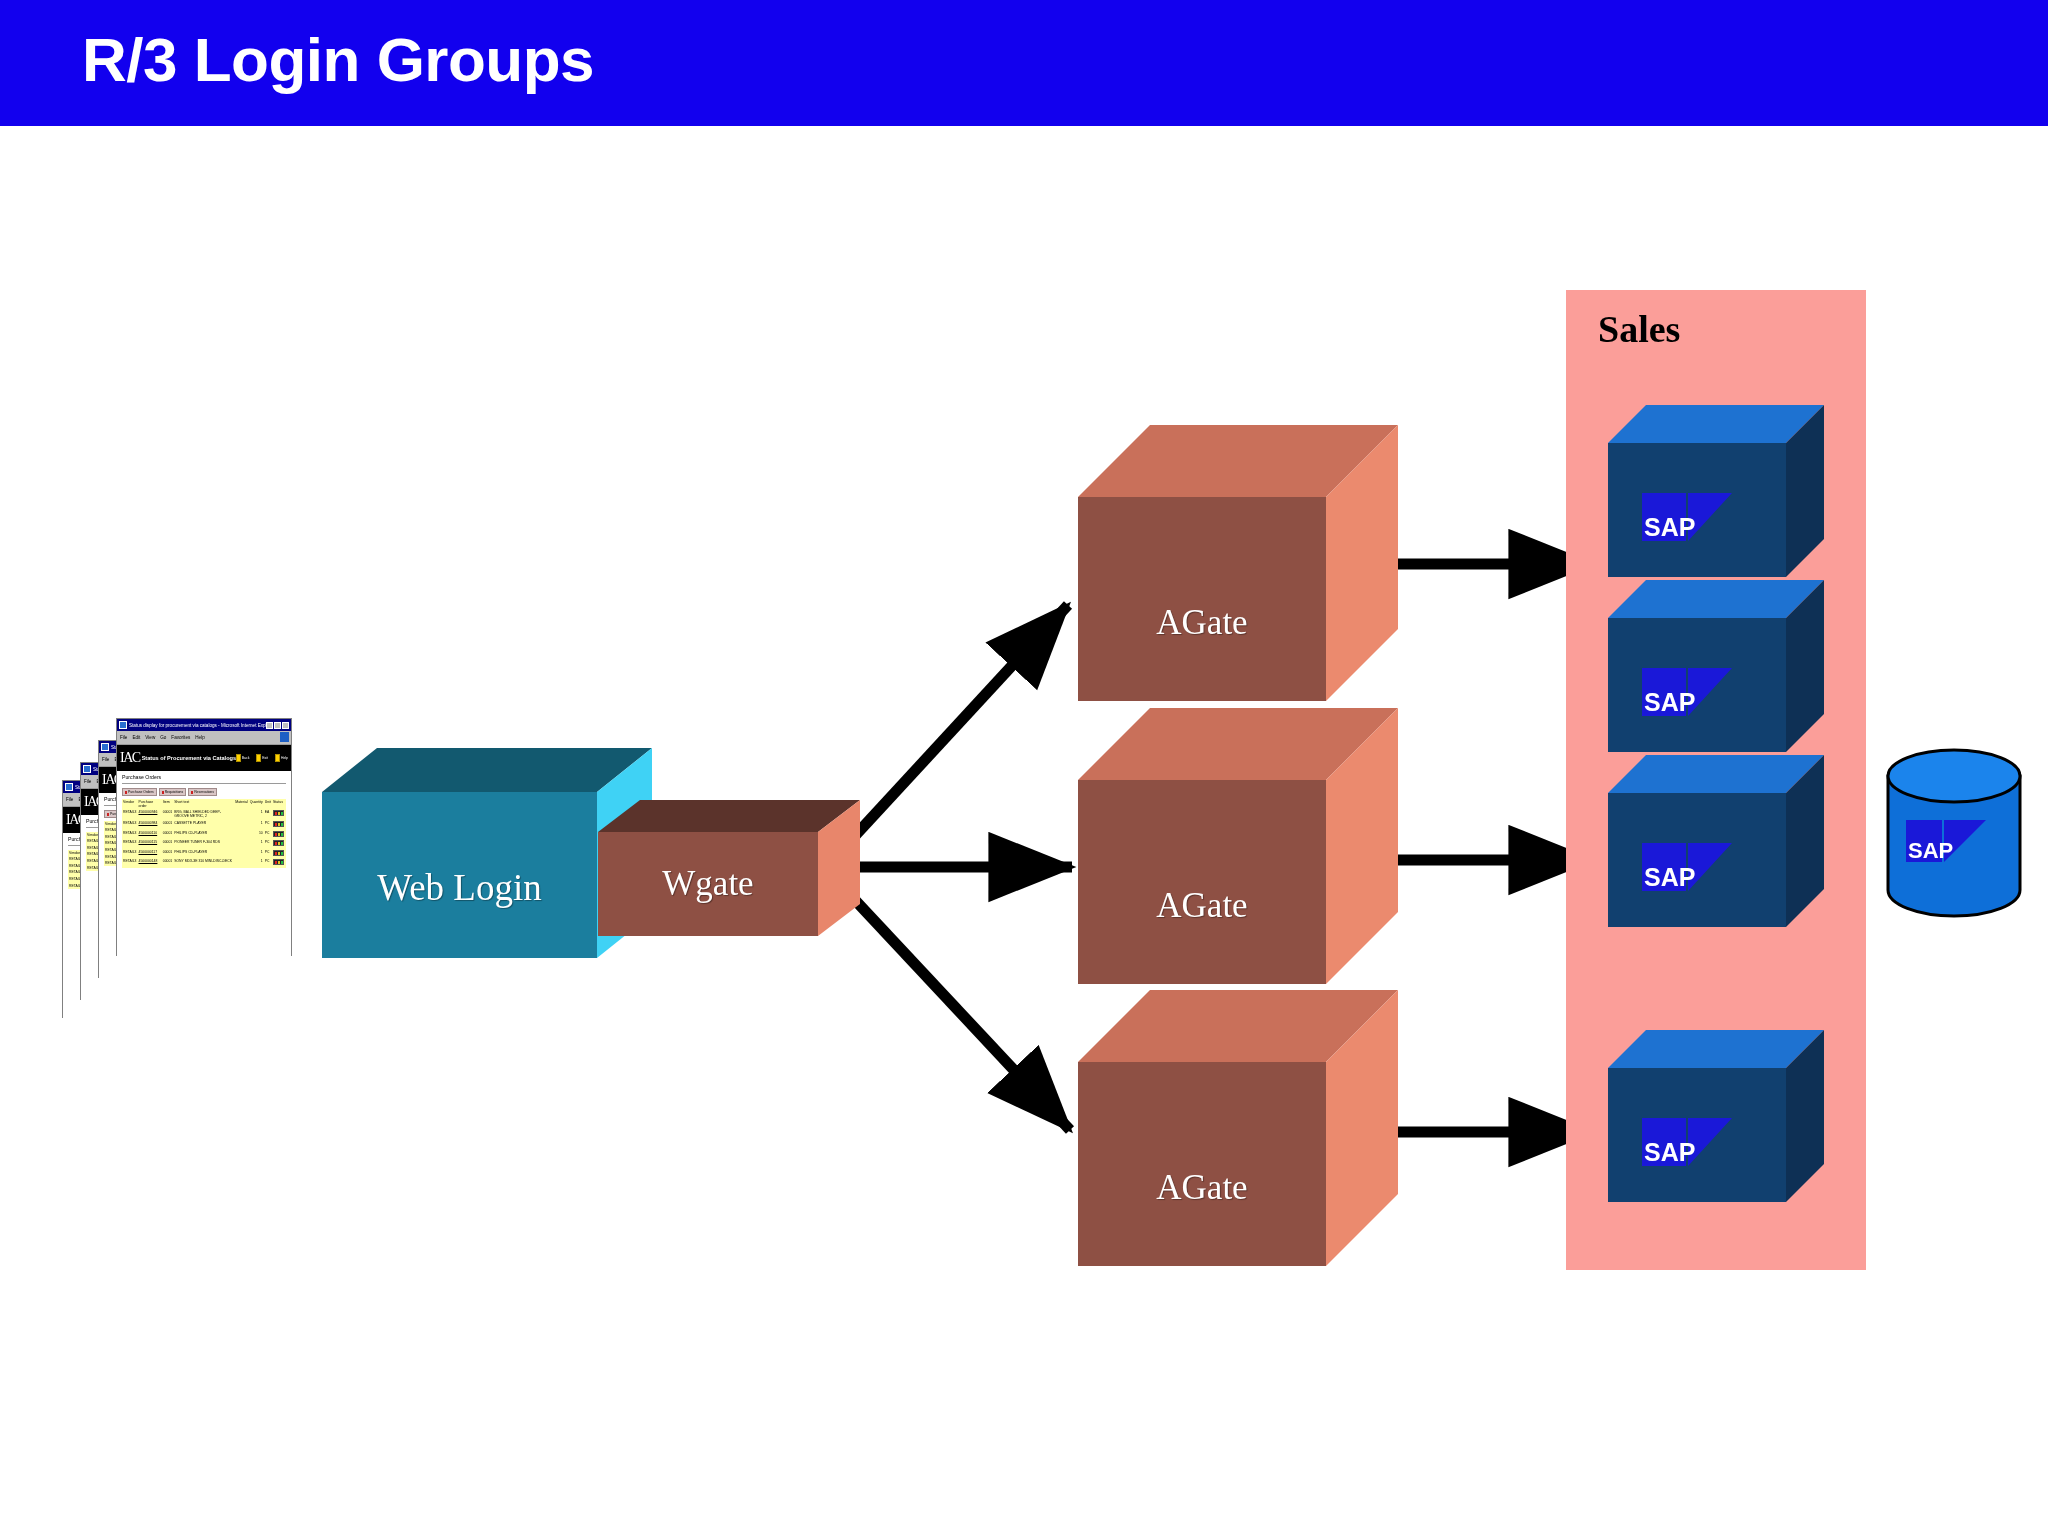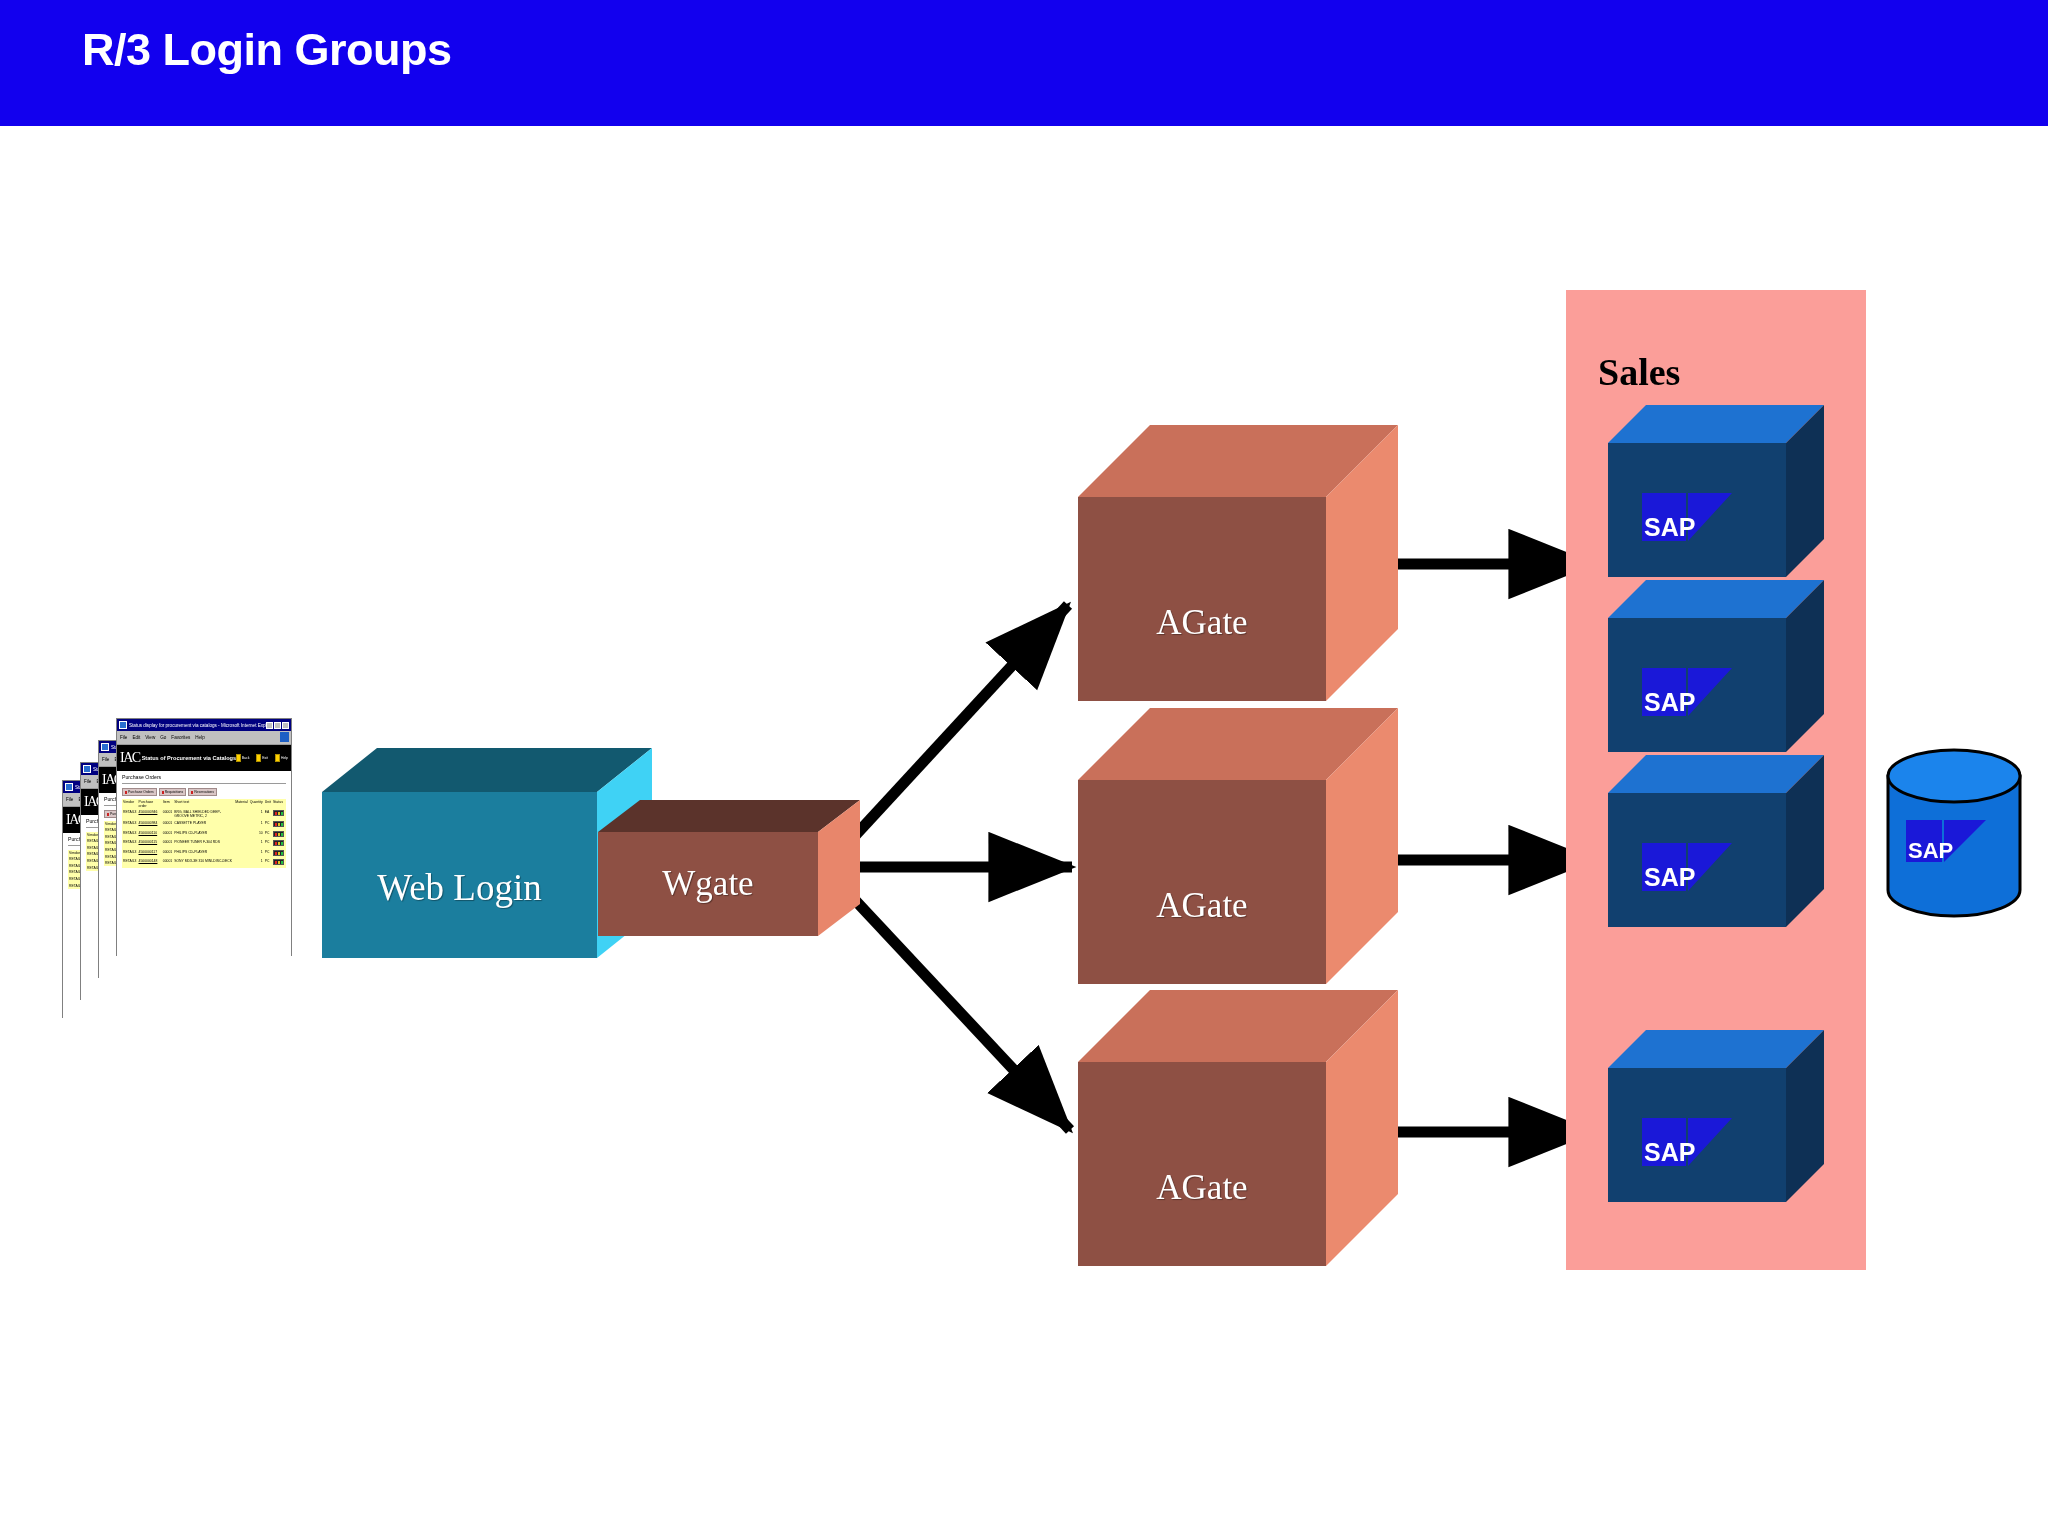--- a/index.html
+++ b/index.html
@@ -17,21 +17,21 @@
 
   
   .banner {
     position: absolute; left: 0; top: 0;
     width: 2048px; height: 126px;
     background: #1200EE;
   }
   .banner-title {
     position: absolute; left: 82px; top: 24px;
     font-family: "Liberation Sans", sans-serif;
-    font-size: 45px; font-weight: bold;
+    font-size: 62px; font-weight: bold;
     color: #ffffff; letter-spacing: -0.5px;
     white-space: nowrap;
     text-align: right;
   }
 
   
   .win-stack { position: absolute; left: 62px; top: 718px; width: 230px; height: 300px; }
   .win {
     position: absolute;
     background: #14532d;
@@ -485,21 +485,21 @@
   <div class="box3d" style="left:1078px; top:990px;">
     <svg width="320" height="280" viewBox="0 0 320 280">
       <polygon points="0,72 72,0 320,0 248,72" fill="#C9705A"></polygon>
       <polygon points="248,72 320,0 320,204 248,276" fill="#EB8A6E"></polygon>
       <rect x="0" y="72" width="248" height="204" fill="#8E5044"></rect>
     </svg>
     <div class="lbl" style="left:0; top:178px; width:248px; font-size:35px;">AGate</div>
   </div>
 
   <div class="group-panel" style="left:1566px; top:290px; width:300px; height:980px;"></div>
-  <div class="group-label" style="left:1598px; top:307px; font-size:38px;margin-top:43px;">Sales</div>
+  <div class="group-label" style="left:1598px; top:307px; font-size:38px;">Sales</div>
 
   <div class="box3d" style="left:1608px; top:405px;">
     <svg width="216" height="182" viewBox="0 0 216 182">
       <polygon points="0,38 38,0 216,0 178,38" fill="#1E72D1"></polygon>
       <polygon points="178,38 216,0 216,134 178,172" fill="#0E3055"></polygon>
       <rect x="0" y="38" width="178" height="134" fill="#11406F"></rect>
       <g>
         <rect x="34" y="88" width="44" height="48" fill="#1A18D8"></rect>
         <polygon points="80,88 124,88 80,136" fill="#1A18D8"></polygon>
         <text x="36" y="131" font-family="Liberation Sans, sans-serif" font-size="25" font-weight="bold" fill="#ffffff">SAP</text>

